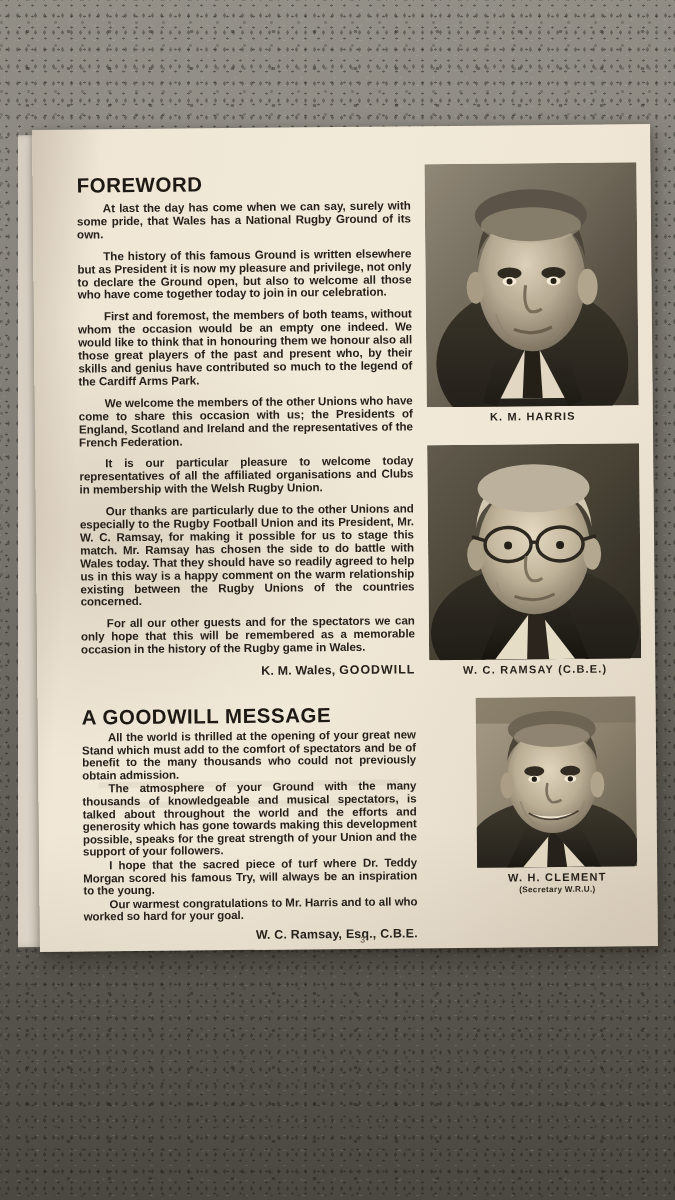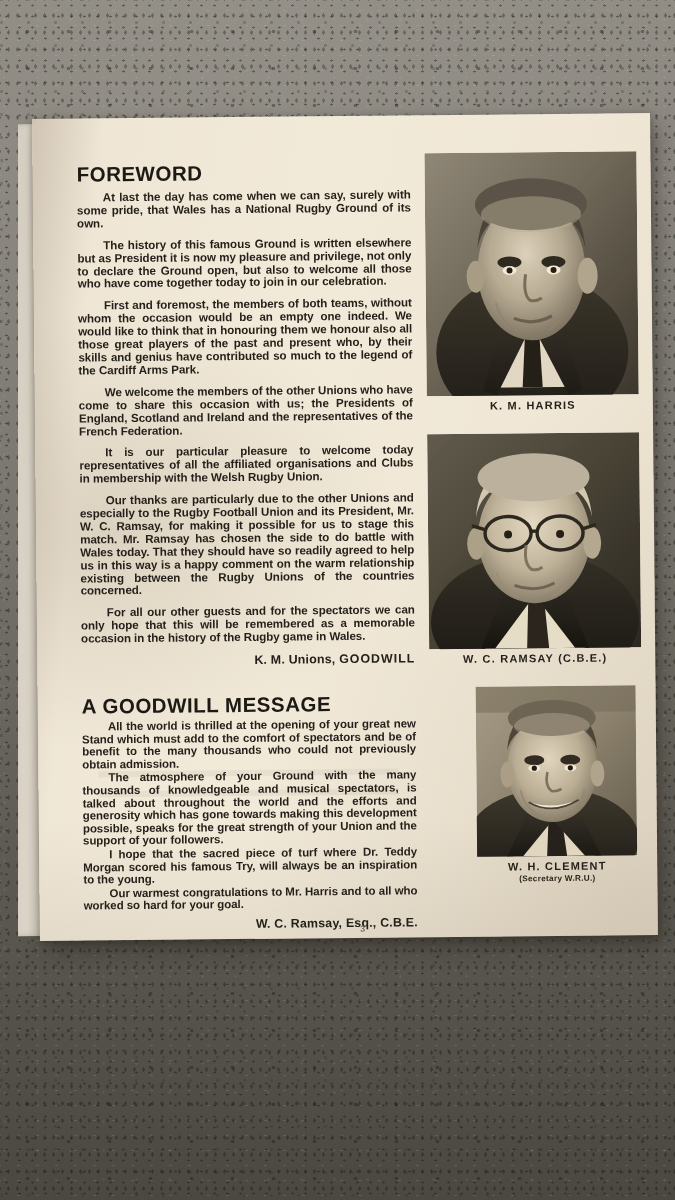--- a/index.html
+++ b/index.html
@@ -36,21 +36,21 @@
       radial-gradient(rgba(25,22,18,.5) 1.6px, transparent 2.2px),
       radial-gradient(rgba(240,235,225,.10) 1.1px, transparent 1.6px);
     background-size:41px 37px, 33px 29px;
     background-position:7px 13px, 21px 5px;
     opacity:.7;
   }
 
   
   .book{
     position:absolute;
-    left:6px; top:116px;
+    left:6px; top:127px;
     width:660px; height:822px;
   }
 
   
   .gutter{
     position:absolute;left:12px;top:8px;width:44px;height:812px;
     background:linear-gradient(90deg,#d8d1c4 0%,#ded7ca 22%,#cdc5b6 55%,#b9b0a0 78%,#a79d8c 100%);
     transform:skewY(-0.8deg);
     box-shadow:inset -6px 0 10px -4px rgba(60,50,38,.5);
   }
@@ -207,21 +207,21 @@
 
           <p class="para">At last the day has come when we can say, surely with some pride, that Wales has a National Rugby Ground of its own.</p>
           <p class="para">The history of this famous Ground is written elsewhere but as President it is now my pleasure and privilege, not only to declare the Ground open, but also to welcome all those who have come together today to join in our celebration.</p>
           <p class="para">First and foremost, the members of both teams, without whom the occasion would be an empty one indeed. We would like to think that in honouring them we honour also all those great players of the past and present who, by their skills and genius have contributed so much to the legend of the Cardiff Arms Park.</p>
           <p class="para">We welcome the members of the other Unions who have come to share this occasion with us; the Presidents of England, Scotland and Ireland and the representatives of the French Federation.</p>
           <p class="para">It is our particular pleasure to welcome today representatives of all the affiliated organisations and Clubs in membership with the Welsh Rugby Union.</p>
           <p class="para">Our thanks are particularly due to the other Unions and especially to the Rugby Football Union and its President, Mr. W. C. Ramsay, for making it possible for us to stage this match. Mr. Ramsay has chosen the side to do battle with Wales today. That they should have so readily agreed to help us in this way is a happy comment on the warm relationship existing between the Rugby Unions of the countries concerned.</p>
           <p class="para">For all our other guests and for the spectators we can only hope that this will be remembered as a memorable occasion in the history of the Rugby game in Wales.</p>
 
           <p class="signature">
-            <span>K. M. Unions,</span>
+            <span>K. M. Wales,</span>
             <span class="sig-strong">GOODWILL</span>
           </p>
 
           <div class="goodwill-block">
             <h1 class="section-title goodwill">A GOODWILL MESSAGE</h1>
 
             <p class="para tight">All the world is thrilled at the opening of your great new Stand which must add to the comfort of spectators and be of benefit to the many thousands who could not previously obtain admission.</p>
             <p class="para tight">The atmosphere of your Ground with the many thousands of knowledgeable and musical spectators, is talked about throughout the world and the efforts and generosity which has gone towards making this development possible, speaks for the great strength of your Union and the support of your followers.</p>
             <p class="para tight">I hope that the sacred piece of turf where Dr. Teddy Morgan scored his famous Try, will always be an inspiration to the young.</p>
             <p class="para tight">Our warmest congratulations to Mr. Harris and to all who worked so hard for your goal.</p>

